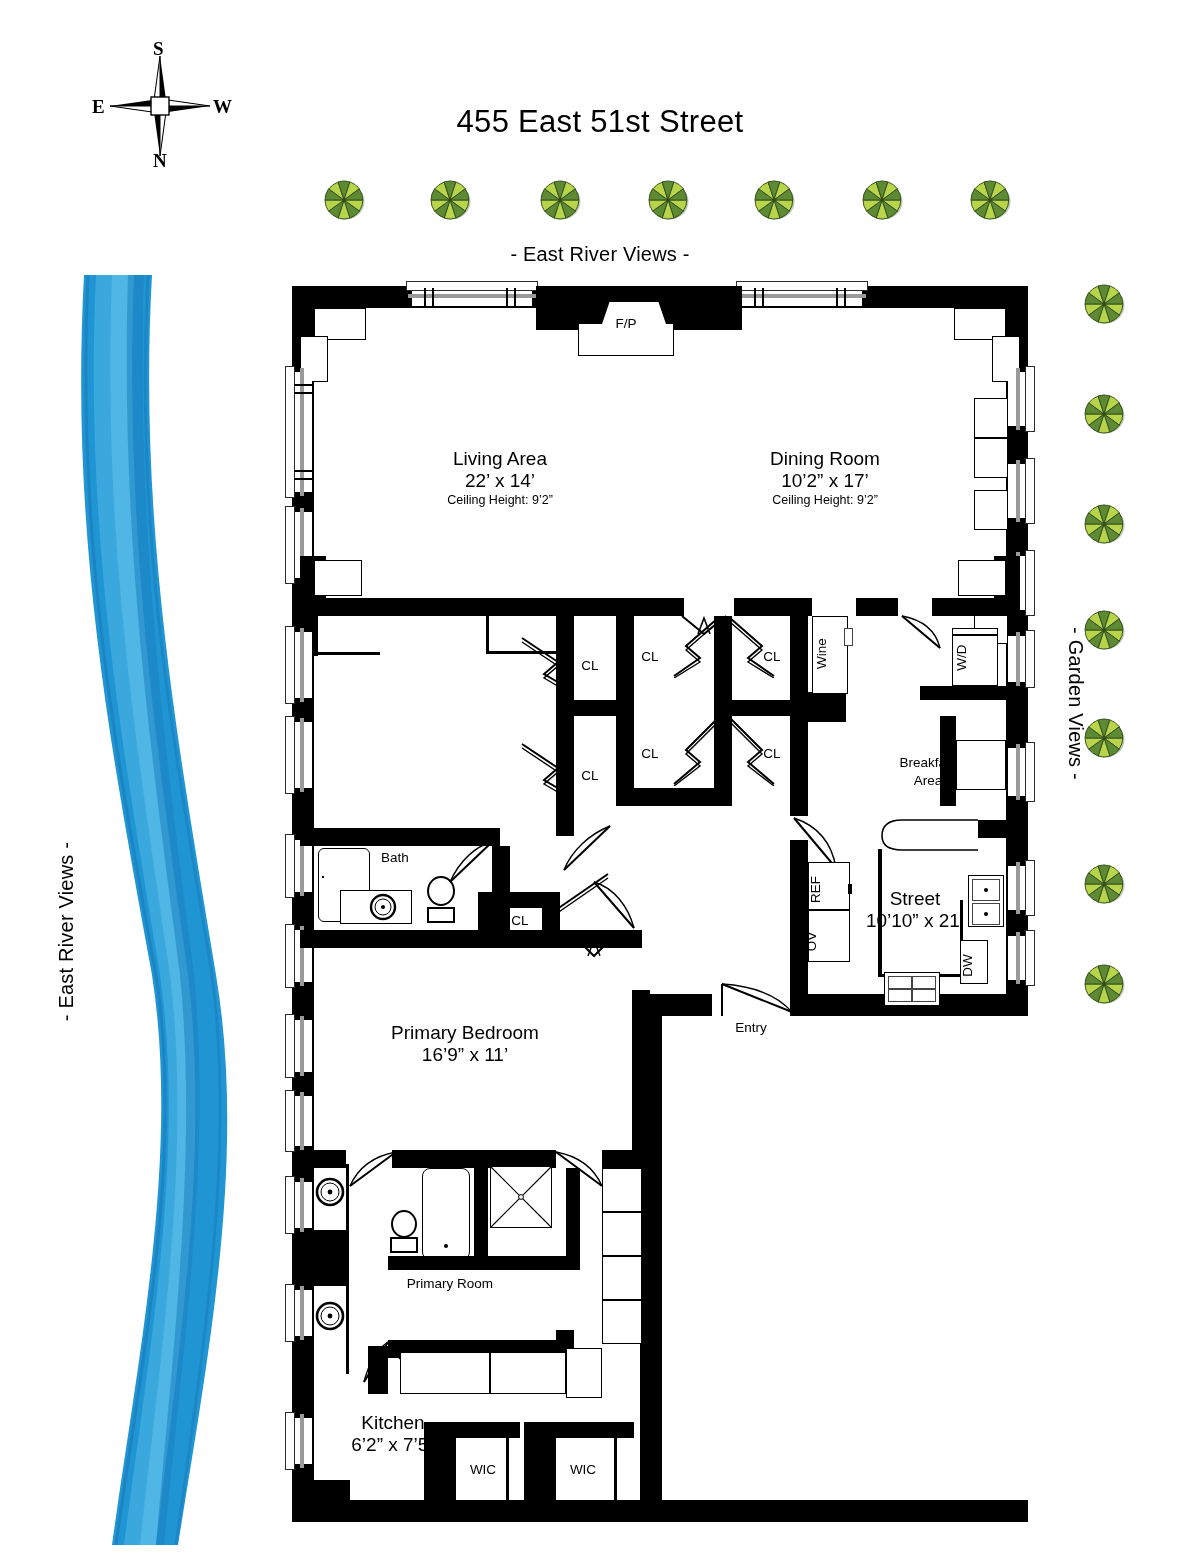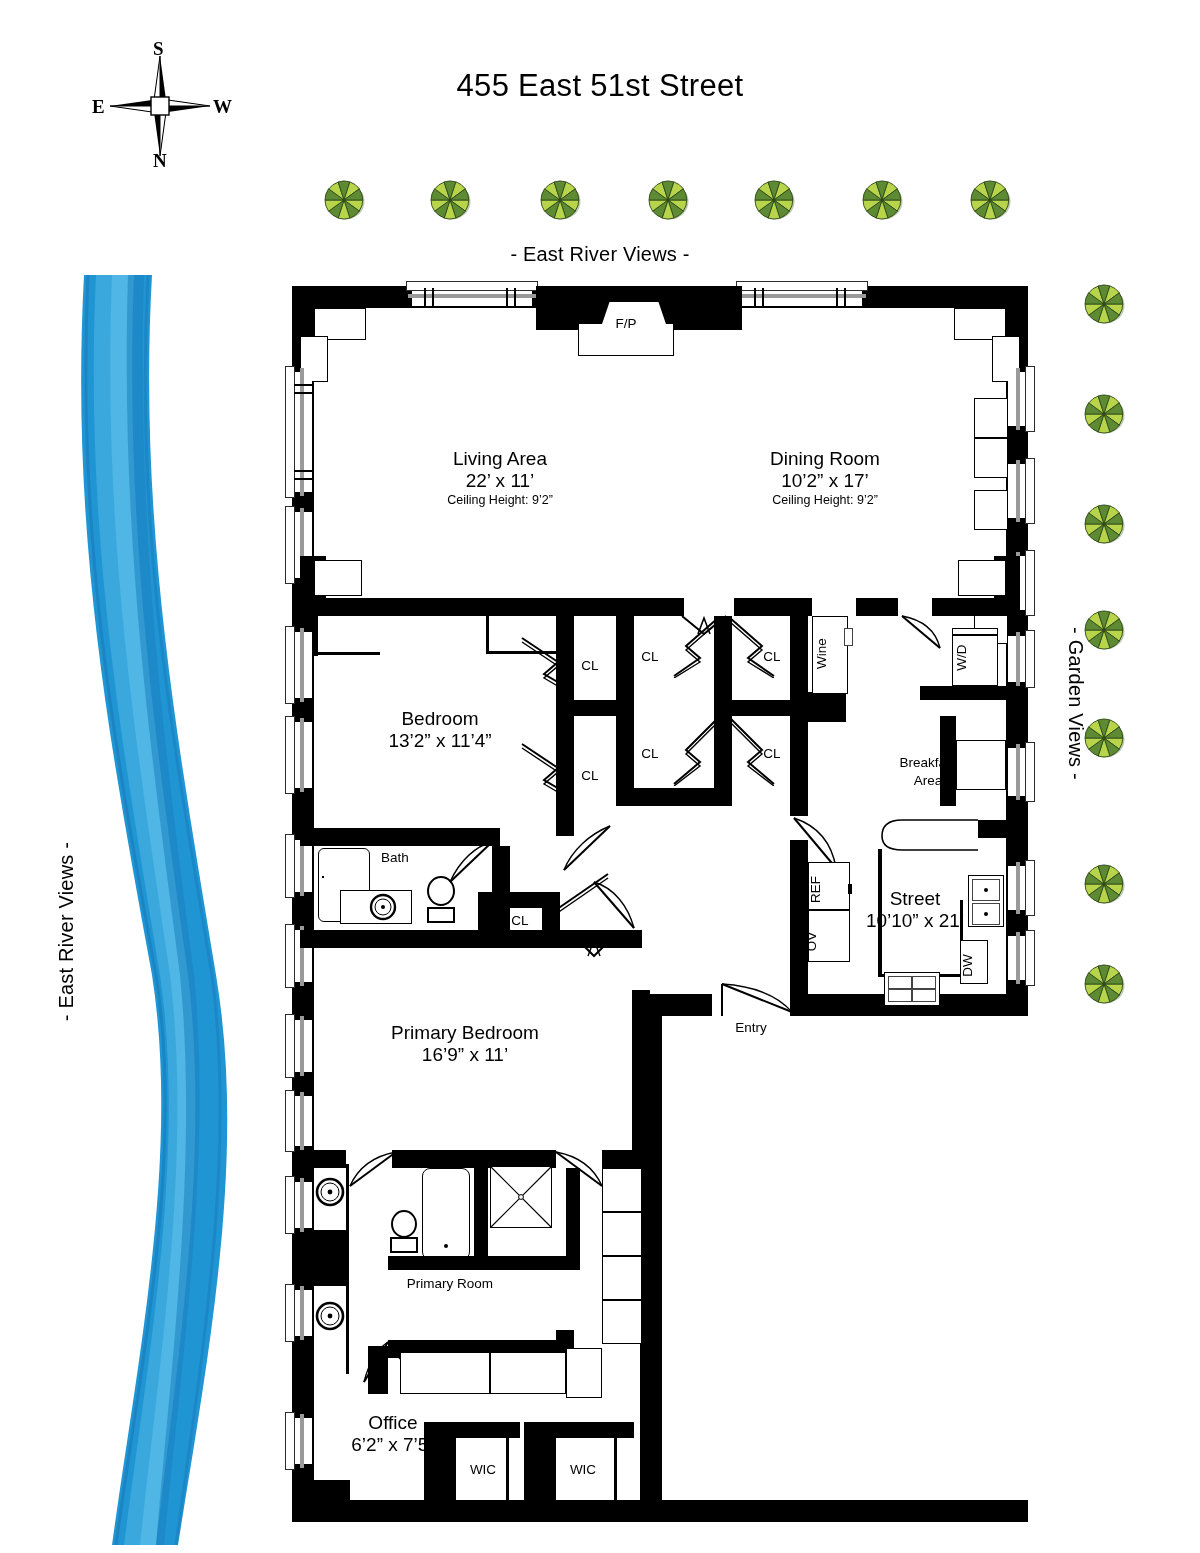--- a/index.html
+++ b/index.html
@@ -1,21 +1,21 @@
 <!DOCTYPE html>
 <html><head>
 <meta charset="utf-8">
 <style>
   html,body{margin:0;padding:0;background:#fff;}
   body{width:1200px;height:1553px;position:relative;overflow:hidden;
        font-family:"Liberation Sans", sans-serif;color:#000;}
   .abs{position:absolute;}
   
   #title{left:0;top:66px;width:1200px;text-align:center;font-size:31px;line-height:39px;letter-spacing:.3px;}
-  #title div{white-space:nowrap;}
+  #title div{white-space:nowrap;margin-top:36px;}
   
   #compass{left:90px;top:38px;width:140px;height:135px;}
   #compass .lbl{position:absolute;font-family:"Liberation Serif",serif;font-weight:bold;font-size:19px;}
   
   .viewlbl{font-size:20px;white-space:nowrap;letter-spacing:.2px;}
   #erv-top{left:0;top:243px;width:1200px;text-align:center;}
   #erv-left{left:-84px;top:920px;width:300px;text-align:center;transform:rotate(-90deg);}
   #gv-right{left:925px;top:692px;width:300px;text-align:center;transform:rotate(90deg);}
   
   .w{position:absolute;background:#000;}           
@@ -408,42 +408,38 @@
   <div class="rm" style="left:684px;top:598px;width:50px;height:18px;"></div>
   <div class="rm" style="left:898px;top:598px;width:34px;height:18px;"></div>
 
   <div class="w" style="left:300px;top:556px;width:26px;height:60px;"></div>
   <div class="obox" style="left:314px;top:560px;width:48px;height:36px;"></div>
   <div class="w" style="left:994px;top:556px;width:26px;height:60px;"></div>
   <div class="obox" style="left:958px;top:560px;width:48px;height:36px;"></div>
 
   <div class="rlbl" style="left:380px;top:448px;width:240px;">
     <div class="rname">Living Area</div>
-    <div class="rdim">22’ x 11’</div>
+    <div class="rdim">22’ x 14’</div>
     <div class="rceil">Ceiling Height: 9’2”</div>
   </div>
   <div class="rlbl" style="left:700px;top:448px;width:250px;">
     <div class="rname">Dining Room</div>
     <div class="rdim">10’2” x 17’</div>
     <div class="rceil">Ceiling Height: 9’2”</div>
   </div>
 
   <div class="ln" style="left:314px;top:616px;width:4px;height:40px;"></div>
   <div class="ln" style="left:314px;top:652px;width:66px;height:3px;"></div>
   <div class="ln" style="left:486px;top:616px;width:3px;height:38px;"></div>
   <div class="ln" style="left:486px;top:651px;width:70px;height:3px;"></div>
 
   <div class="w" style="left:556px;top:616px;width:18px;height:120px;"></div>
   <div class="w" style="left:556px;top:686px;width:18px;height:150px;"></div>
 
   <div class="w" style="left:300px;top:828px;width:200px;height:18px;"></div>
-  <div class="rlbl" style="left:330px;top:708px;width:220px;">
-    <div class="rname">Bedroom</div>
-    <div class="rdim">13’2” x 11’4”</div>
-  </div>
 
   <div class="w" style="left:300px;top:930px;width:210px;height:18px;"></div>
   <div class="w" style="left:492px;top:846px;width:18px;height:86px;"></div>
   <div class="obox" style="left:318px;top:848px;width:52px;height:74px;border-radius:6px;"></div>
   <div class="ln" style="left:322px;top:876px;width:2px;height:2px;"></div>
   <div class="obox" style="left:340px;top:890px;width:72px;height:34px;"></div>
   <svg class="abs" style="left:368px;top:892px;" width="30" height="30">
     <circle cx="15" cy="15" r="12" fill="#fff" stroke="#000" stroke-width="2.4"></circle>
     <circle cx="15" cy="15" r="8" fill="#fff" stroke="#000" stroke-width="1"></circle>
     <circle cx="15" cy="15" r="2" fill="#000"></circle>
@@ -660,21 +656,21 @@
   <svg class="abs" style="left:358px;top:1338px;" width="44" height="52">
     <path d="M30,4 L6,44" stroke="#000" stroke-width="2" fill="none"></path>
     <path d="M30,4 C18,12 10,28 6,44" stroke="#000" stroke-width="1.4" fill="none"></path>
   </svg>
 
   <div class="obox" style="left:400px;top:1352px;width:90px;height:42px;"></div>
   <div class="obox" style="left:490px;top:1352px;width:76px;height:42px;"></div>
   <div class="obox" style="left:566px;top:1348px;width:36px;height:50px;"></div>
 
   <div class="rlbl" style="left:308px;top:1412px;width:170px;">
-    <div class="rname">Office</div>
+    <div class="rname">Kitchen</div>
     <div class="rdim">6’2” x 7’5”</div>
   </div>
   <div class="w" style="left:314px;top:1480px;width:36px;height:42px;"></div>
 
   <div class="w" style="left:424px;top:1422px;width:32px;height:100px;"></div>
   <div class="w" style="left:424px;top:1422px;width:96px;height:16px;"></div>
   <div class="w" style="left:524px;top:1422px;width:32px;height:100px;"></div>
   <div class="w" style="left:524px;top:1422px;width:110px;height:16px;"></div>
   <div class="ln" style="left:448px;top:1436px;width:3px;height:84px;"></div>
   <div class="ln" style="left:506px;top:1436px;width:3px;height:84px;"></div>

